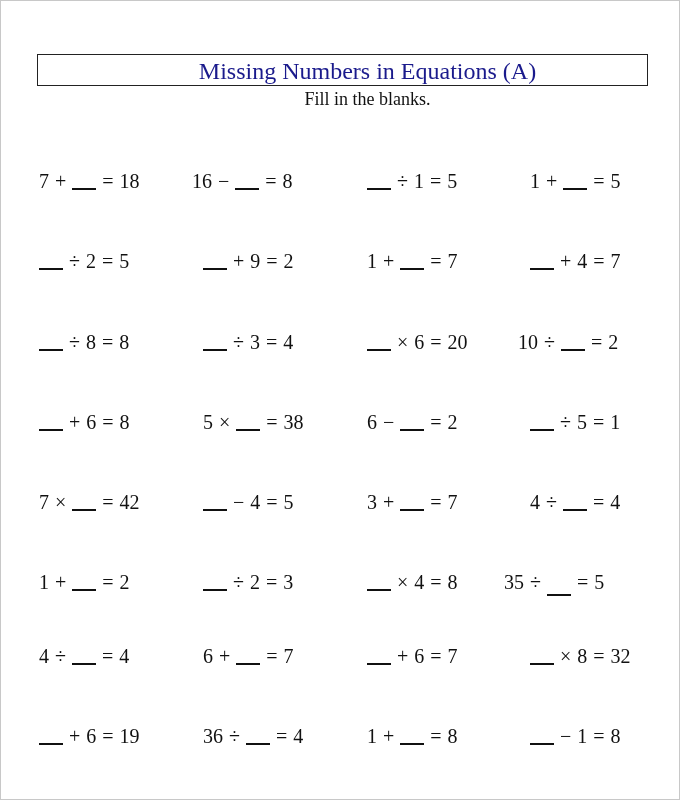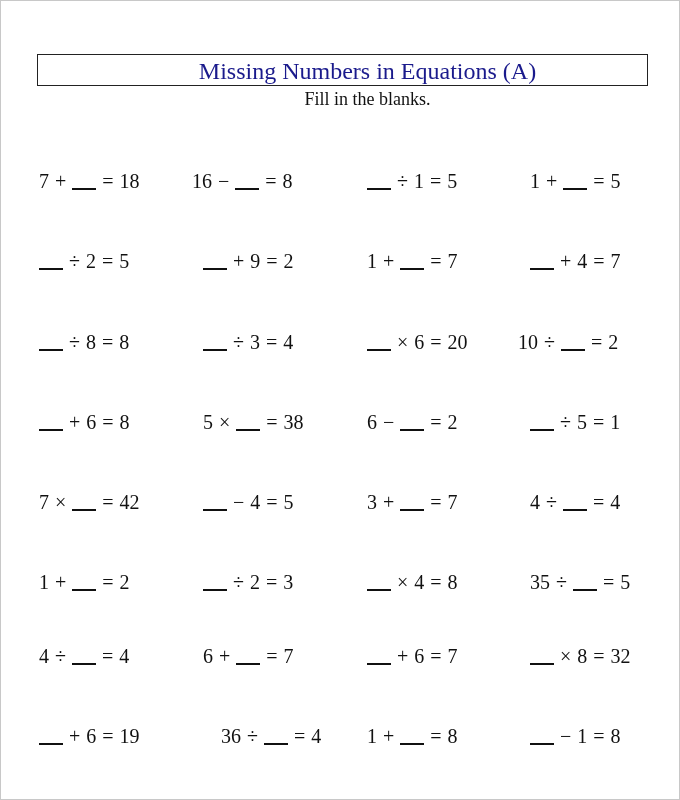--- a/index.html
+++ b/index.html
@@ -337,21 +337,21 @@
       <span class="blank" title="___"></span>
       <span class="sp"></span>
       <span class="tok">×</span>
       <span class="sp"></span>
       <span class="tok">4</span>
       <span class="sp"></span>
       <span class="tok">=</span>
       <span class="sp"></span>
       <span class="tok">8</span>
     </div>
-    <div class="eq" style="left: 530px; top: 570px;">
+    <div class="eq" style="left: 504px; top: 570px; align-items: flex-end;">
       <span class="tok">35</span>
       <span class="sp"></span>
       <span class="tok">÷</span>
       <span class="sp"></span>
       <span class="blank" title="___"></span>
       <span class="sp"></span>
       <span class="tok">=</span>
       <span class="sp"></span>
       <span class="tok">5</span>
     </div>
@@ -403,21 +403,21 @@
       <span class="blank" title="___"></span>
       <span class="sp"></span>
       <span class="tok">+</span>
       <span class="sp"></span>
       <span class="tok">6</span>
       <span class="sp"></span>
       <span class="tok">=</span>
       <span class="sp"></span>
       <span class="tok">19</span>
     </div>
-    <div class="eq" style="left: 203px; top: 724px; margin-left: 18px;">
+    <div class="eq" style="left: 203px; top: 724px;">
       <span class="tok">36</span>
       <span class="sp"></span>
       <span class="tok">÷</span>
       <span class="sp"></span>
       <span class="blank" title="___"></span>
       <span class="sp"></span>
       <span class="tok">=</span>
       <span class="sp"></span>
       <span class="tok">4</span>
     </div>

